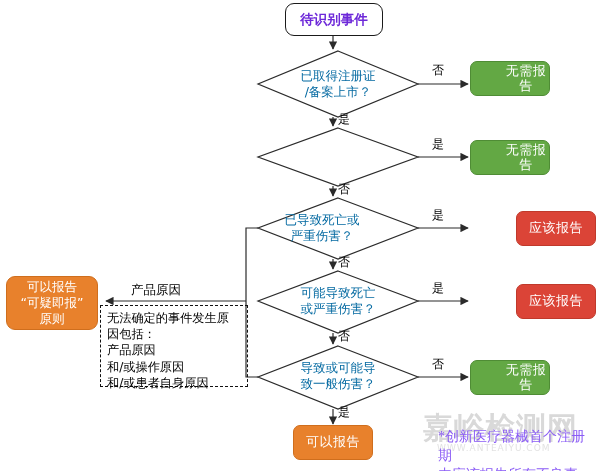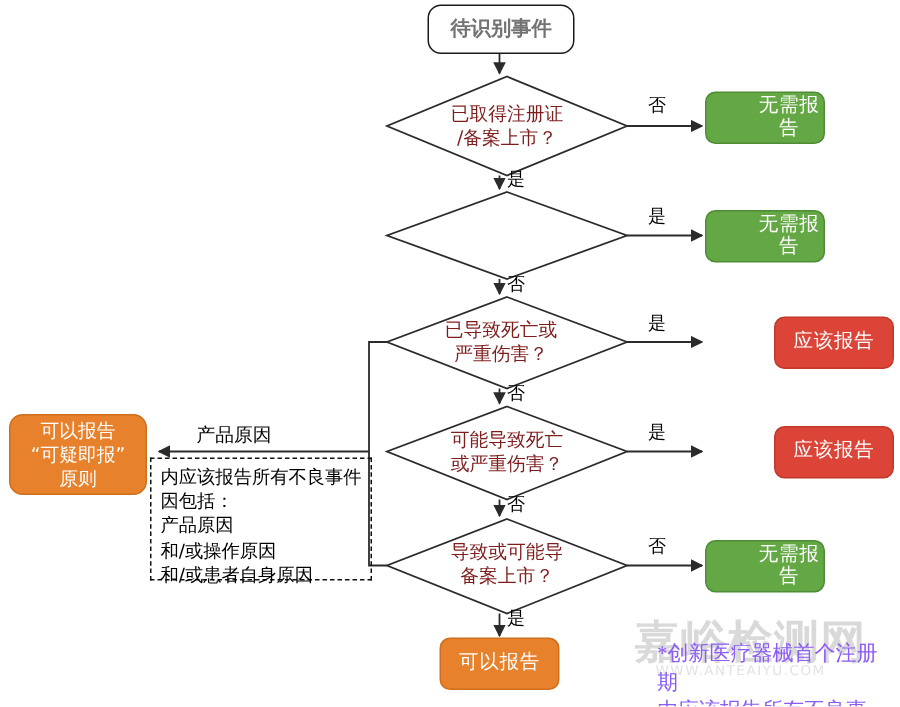--- a/index.html
+++ b/index.html
@@ -31,21 +31,21 @@
     align-items: center;
     justify-content: center;
     text-align: center;
     line-height: 1.15;
     white-space: pre-line;
   }
   .start-node {
     border: 1.3px solid #1a1a1a;
     border-radius: 9px;
     background: #ffffff;
-    color: #737373;
+    color: #6d28d9;
     font-size: 13.5px;
     font-weight: bold;
   }
   .term {
     border-radius: 7px;
     color: #ffffff;
     font-size: 13px;
     letter-spacing: 0.5px;
   }
   .term-green {
@@ -69,21 +69,21 @@
     color: #ffffff;
     font-size: 12.5px;
     line-height: 1.3;
   }
   .diamond-label {
     position: absolute;
     display: flex;
     align-items: center;
     justify-content: center;
     text-align: center;
-    color: #7f1d1d;
+    color: #0369a1;
     font-size: 12.5px;
     line-height: 1.25;
     white-space: pre-line;
     pointer-events: none;
   }
   .edge-label {
     position: absolute;
     color: #000000;
     font-size: 12px;
     line-height: 1;
@@ -177,52 +177,52 @@
   <div class="diamond-label" style="left:268px; top:60px; width:140px; height:48px;">已取得注册证
 /备案上市？</div>
 
   <svg style="position:absolute; left:256px; top:126px; width:164px; height:62px;" viewBox="0 0 164 62">
     <polygon points="82,2 162,31 82,60 2,31" fill="#ffffff" stroke="#2b2b2b" stroke-width="1.2"></polygon>
   </svg>
 
   <svg style="position:absolute; left:256px; top:196px; width:164px; height:65px;" viewBox="0 0 164 65">
     <polygon points="82,2 162,32 82,63 2,32" fill="#ffffff" stroke="#2b2b2b" stroke-width="1.2"></polygon>
   </svg>
-  <div class="diamond-label" style="left:264px; top:205px; width:140px; height:46px;">已导致死亡或
+  <div class="diamond-label" style="left:252px; top:205px; width:140px; height:46px;">已导致死亡或
 严重伤害？</div>
 
   <svg style="position:absolute; left:256px; top:269px; width:164px; height:66px;" viewBox="0 0 164 66">
     <polygon points="82,2 162,32 82,64 2,32" fill="#ffffff" stroke="#2b2b2b" stroke-width="1.2"></polygon>
   </svg>
   <div class="diamond-label" style="left:268px; top:278px; width:140px; height:46px;text-align:right;">可能导致死亡
 或严重伤害？</div>
 
   <svg style="position:absolute; left:256px; top:344px; width:164px; height:67px;" viewBox="0 0 164 67">
     <polygon points="82,2 162,33 82,65 2,33" fill="#ffffff" stroke="#2b2b2b" stroke-width="1.2"></polygon>
   </svg>
   <div class="diamond-label" style="left:268px; top:353px; width:140px; height:46px;">导致或可能导
-备案上市？</div>
+致一般伤害？</div>
 
   <div class="node term term-green" style="left:470px; top:61px; width:80px; height:35px;">无需报告</div>
 
   <div class="node term term-green" style="left:470px; top:140px; width:80px; height:35px;">无需报告</div>
 
   <div class="node term term-red" style="left:470px; top:211px; width:80px; height:35px;">应该报告</div>
 
   <div class="node term term-red" style="left:470px; top:284px; width:80px; height:35px;">应该报告</div>
 
   <div class="node term term-green" style="left:470px; top:360px; width:80px; height:35px;">无需报告</div>
 
   <div class="node term term-orange" style="left:293px; top:425px; width:80px; height:35px;">可以报告</div>
 
   <div class="node orange-principle" style="left:6px; top:276px; width:92px; height:54px;">可以报告
 “可疑即报”
 原则</div>
 
-  <div class="note-box" style="left:100px; top:305px; width:148px; height:82px;">内应该报告所有不良事件
+  <div class="note-box" style="left:100px; top:305px; width:148px; height:82px;">无法确定的事件发生原
 因包括：
 产品原因
 和/或操作原因
 和/或患者自身原因</div>
 
   <div class="edge-label" style="left:432px; top:64px;">否</div>
   <div class="edge-label" style="left:338px; top:113px;">是</div>
 
   <div class="edge-label" style="left:432px; top:138px;">是</div>
   <div class="edge-label" style="left:338px; top:183px;">否</div>

